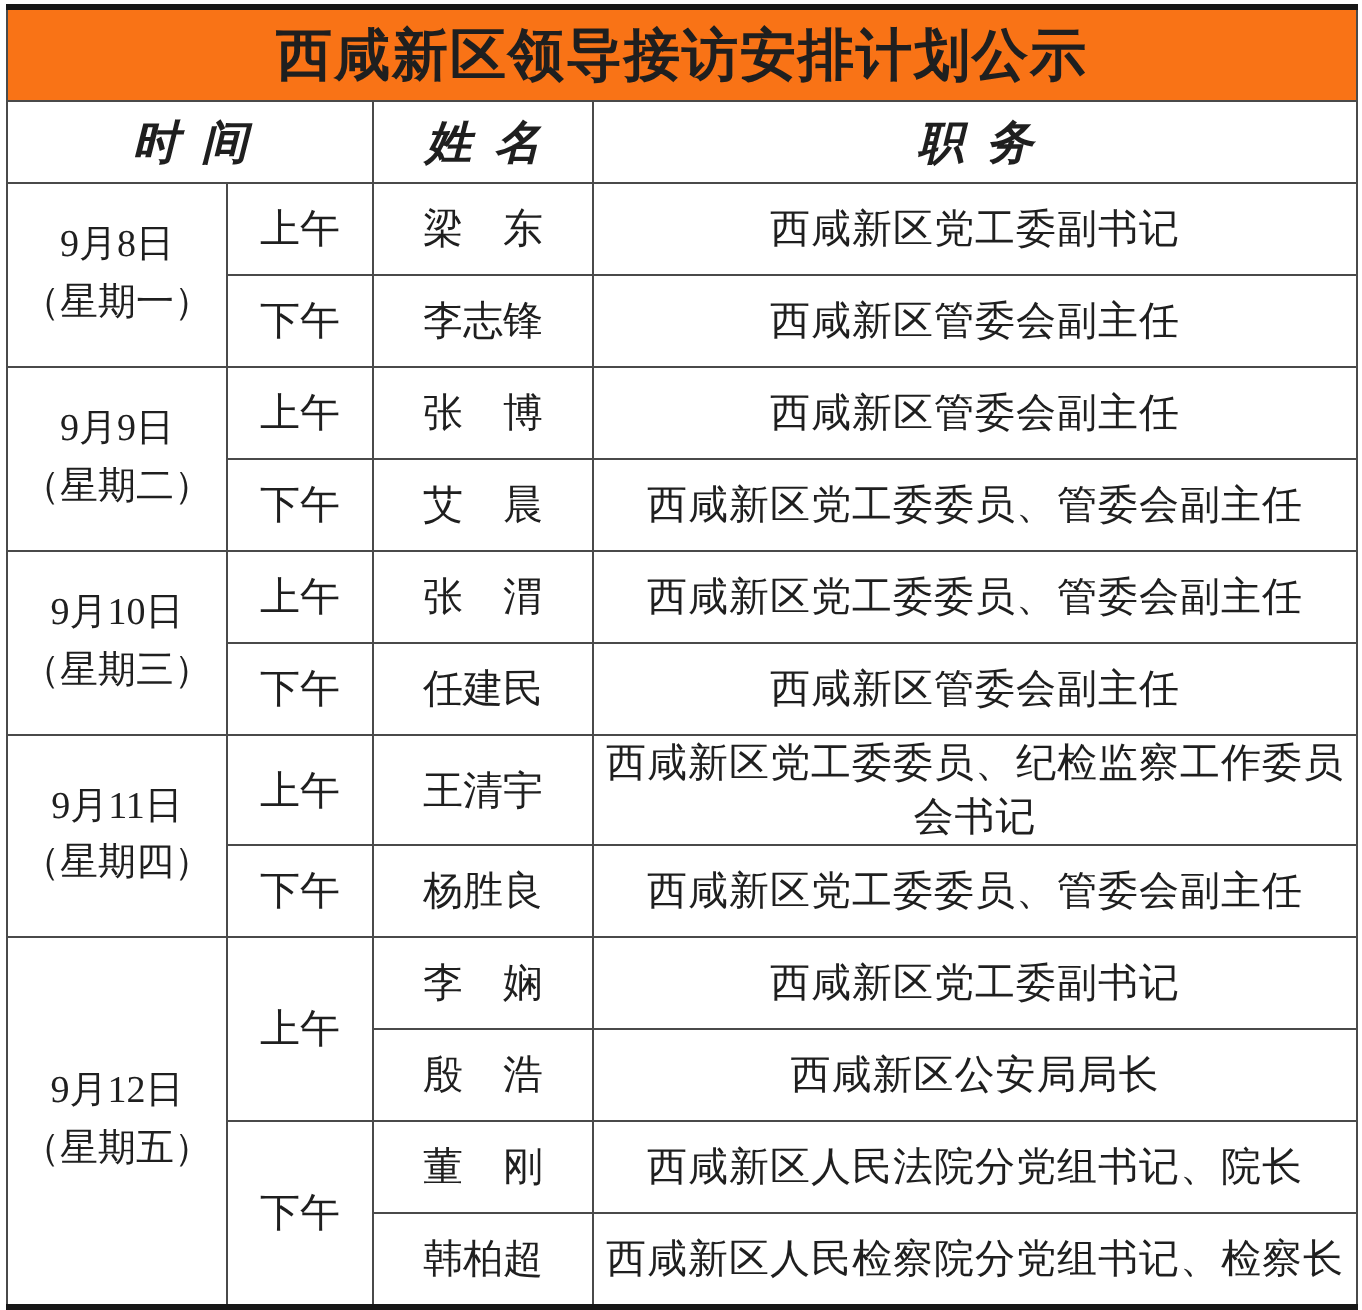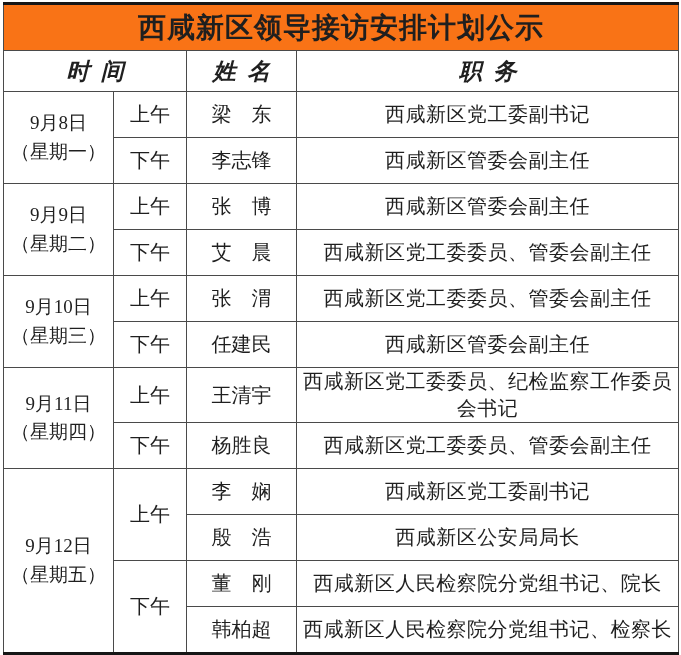--- a/index.html
+++ b/index.html
@@ -153,20 +153,20 @@
       <td class="name-cell">李　娴</td>
       <td class="position-cell">西咸新区党工委副书记</td>
     </tr>
     <tr>
       <td class="name-cell">殷　浩</td>
       <td class="position-cell">西咸新区公安局局长</td>
     </tr>
     <tr>
       <td rowspan="2" class="period-cell">下午</td>
       <td class="name-cell">董　刚</td>
-      <td class="position-cell">西咸新区人民检察院分党组书记、院长</td>
+      <td class="position-cell">西咸新区人民法院分党组书记、院长</td>
     </tr>
     <tr>
       <td class="name-cell">韩柏超</td>
       <td class="position-cell">西咸新区人民检察院分党组书记、检察长</td>
     </tr>
   </tbody>
 </table>
 
 </body></html>

